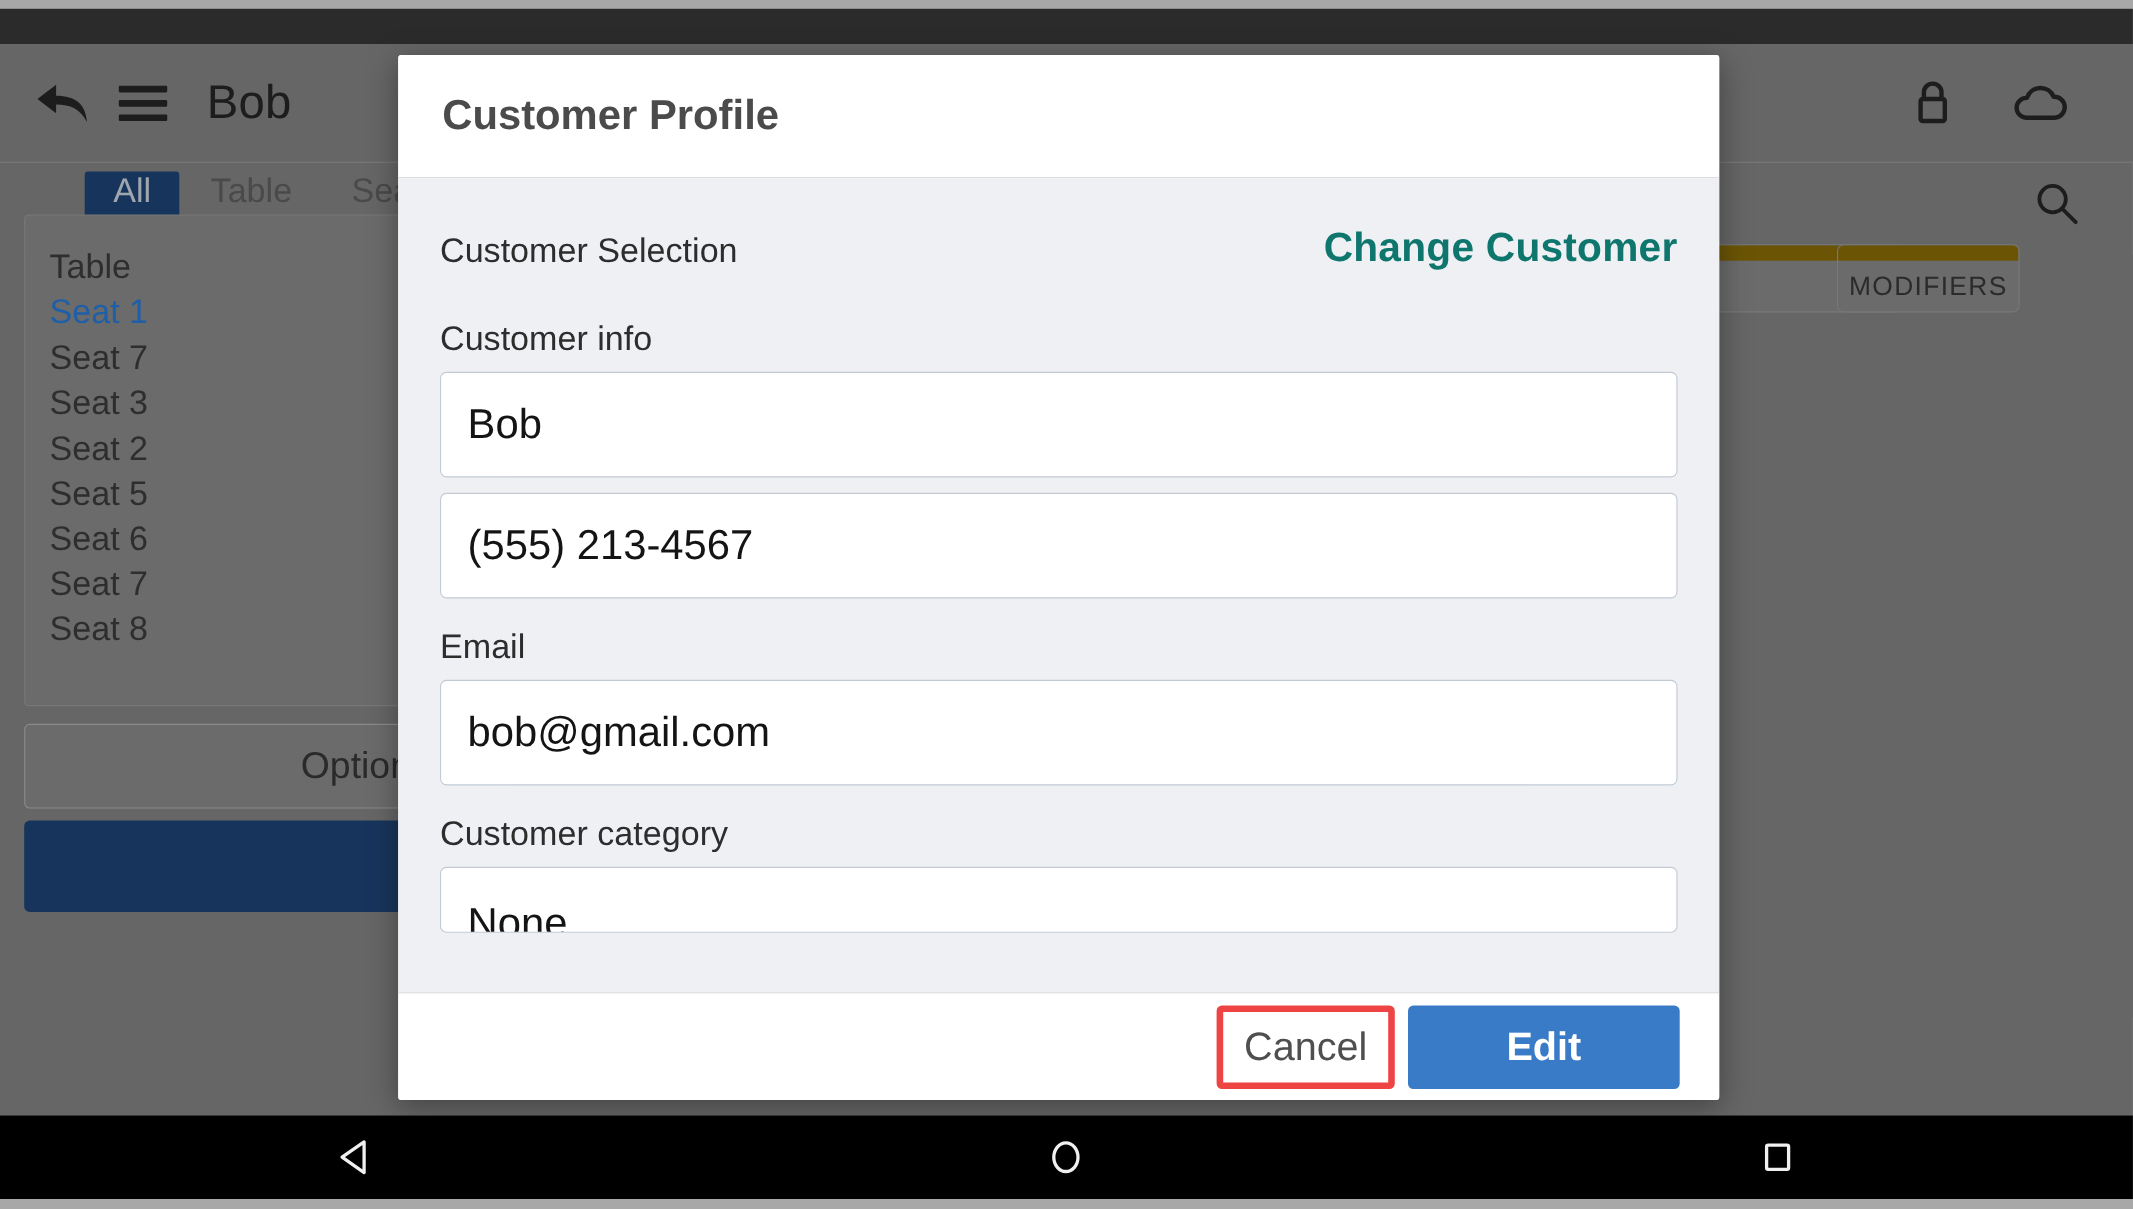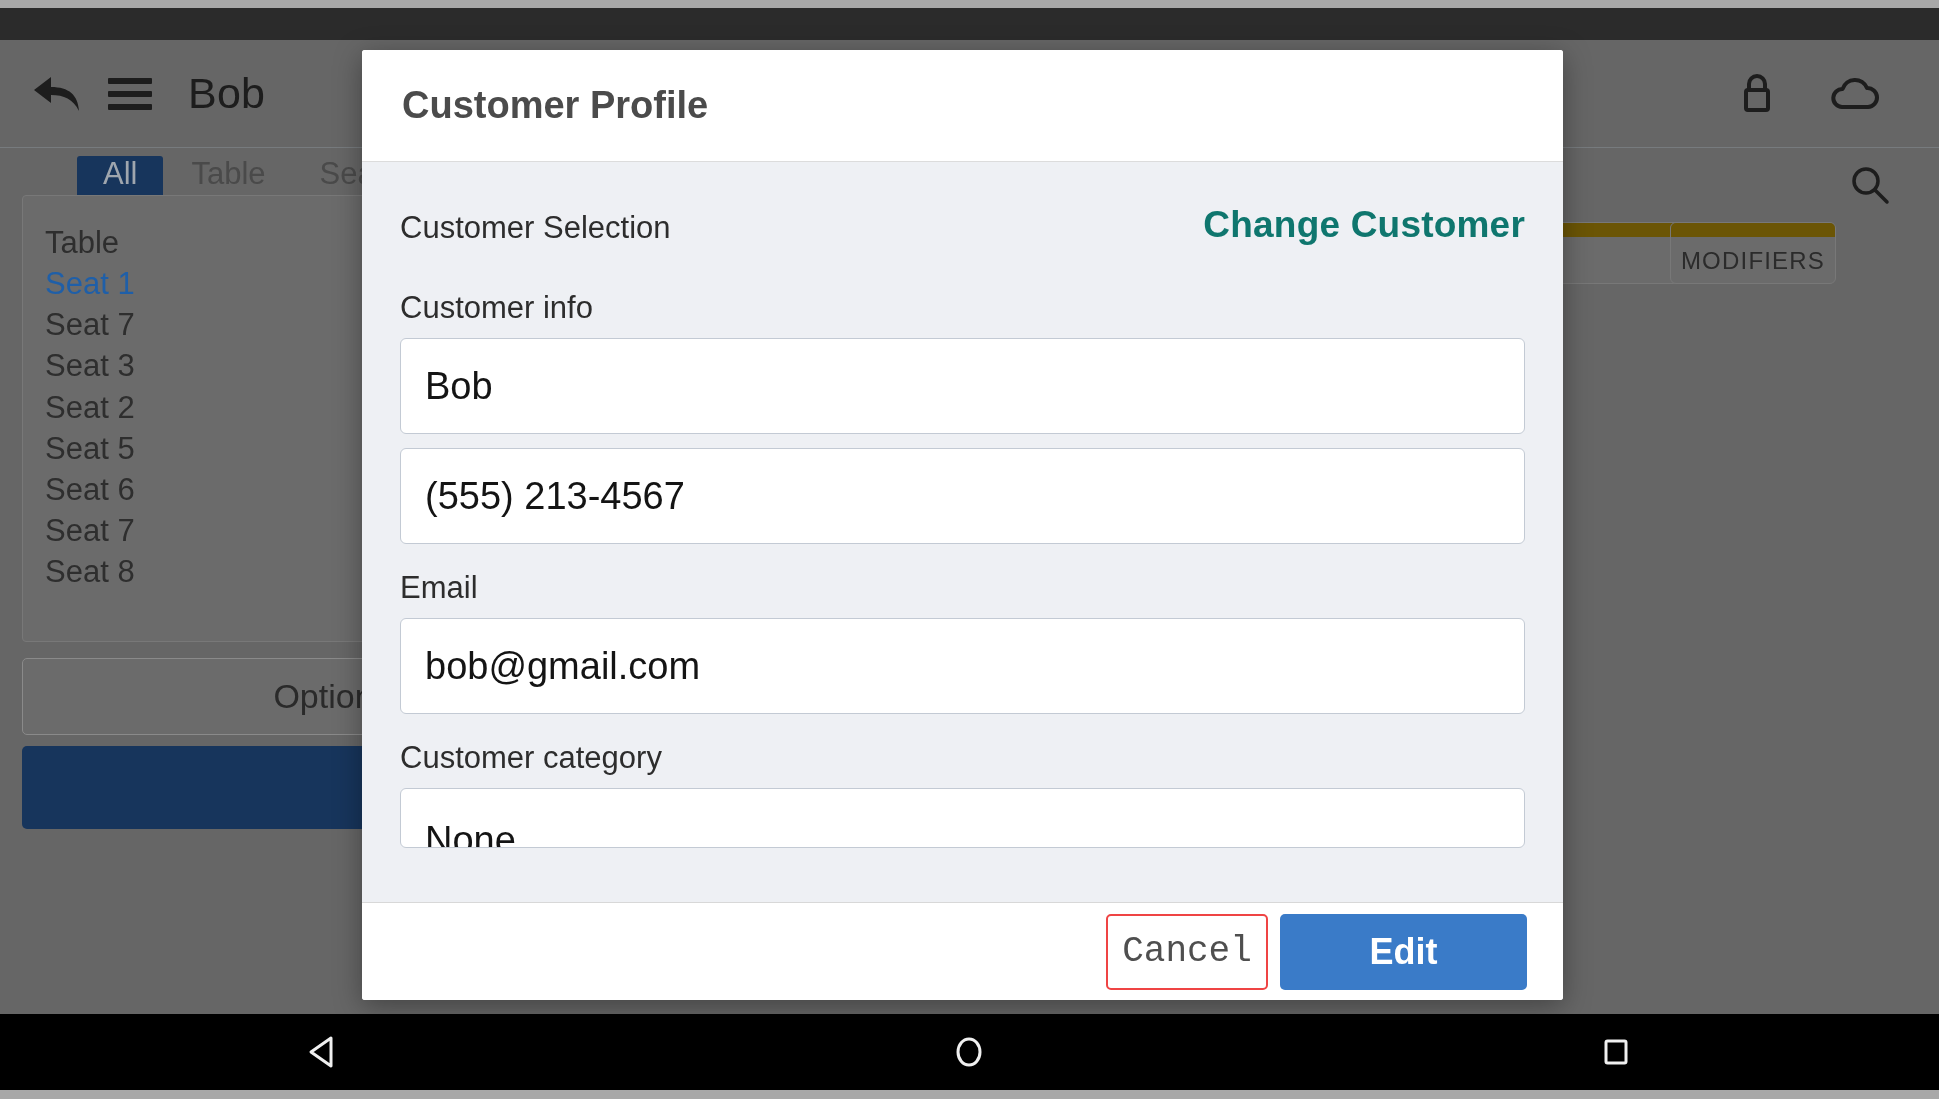--- a/index.html
+++ b/index.html
@@ -186,23 +186,23 @@
 
   .dialog-footer {
     flex: 0 0 98px; height: 98px;
     background: #fff;
     border-top: 1px solid #d8d8d8;
     display: flex; align-items: center; justify-content: flex-end;
     gap: 12px; padding-right: 36px;
   }
   .btn-cancel {
     width: 162px; height: 76px;
-    background: #fff; border: 2px solid #ef4444; border-radius: 5px;
+    background: #fff; border: 6px solid #ef4444; border-radius: 5px;
     display: flex; align-items: center; justify-content: center;
-    font-size: 36px; color: #4f4f4f; font-family: Liberation Mono, monospace;
+    font-size: 36px; color: #4f4f4f;
   }
   .btn-edit {
     width: 247px; height: 76px;
     background: #3a7bc8; border: none; border-radius: 5px;
     display: flex; align-items: center; justify-content: center;
     font-size: 36px; font-weight: 700; color: #ffffff;
   }
 
   
   .navbar {

